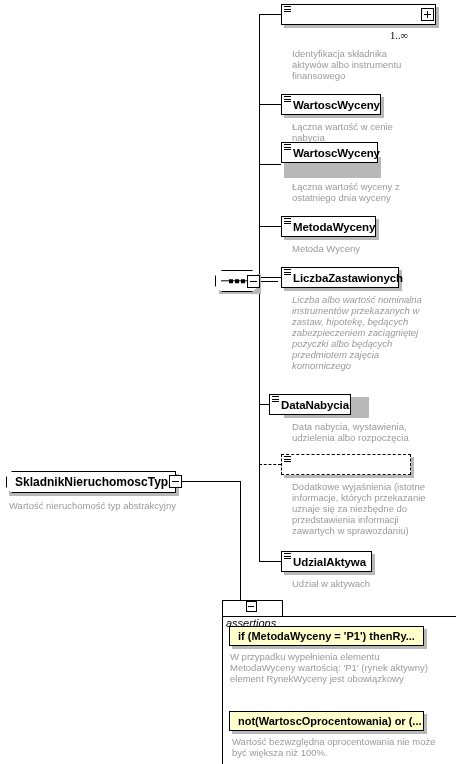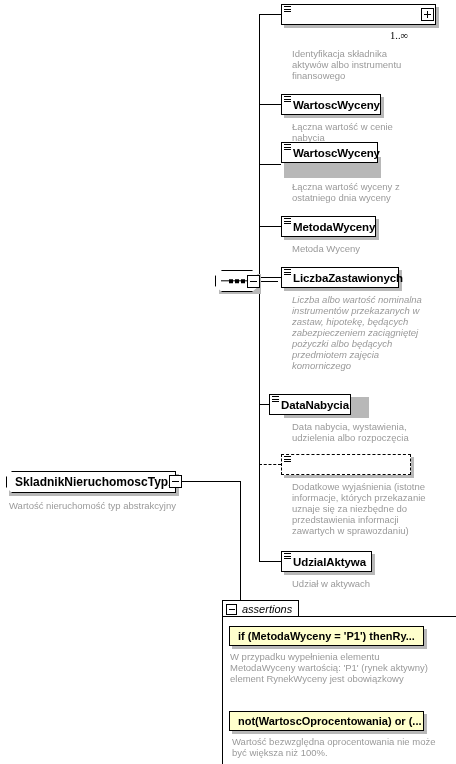--- a/index.html
+++ b/index.html
@@ -189,20 +189,21 @@
     display: flex;
     align-items: center;
     gap: 5px;
     padding-left: 3px;
     font-size: 11px;
     font-style: italic;
     color: #000;
     border-top: 1.3px solid #000;
     border-left: 1.3px solid #000;
     border-right: 1.3px solid #000;
+    flex-direction: column;
   }
   .minusbox {
     box-sizing: border-box;
     width: 11px;
     height: 11px;
     border: 1.2px solid #000;
     background: #fff;
     position: relative;
     flex: none;
   }

